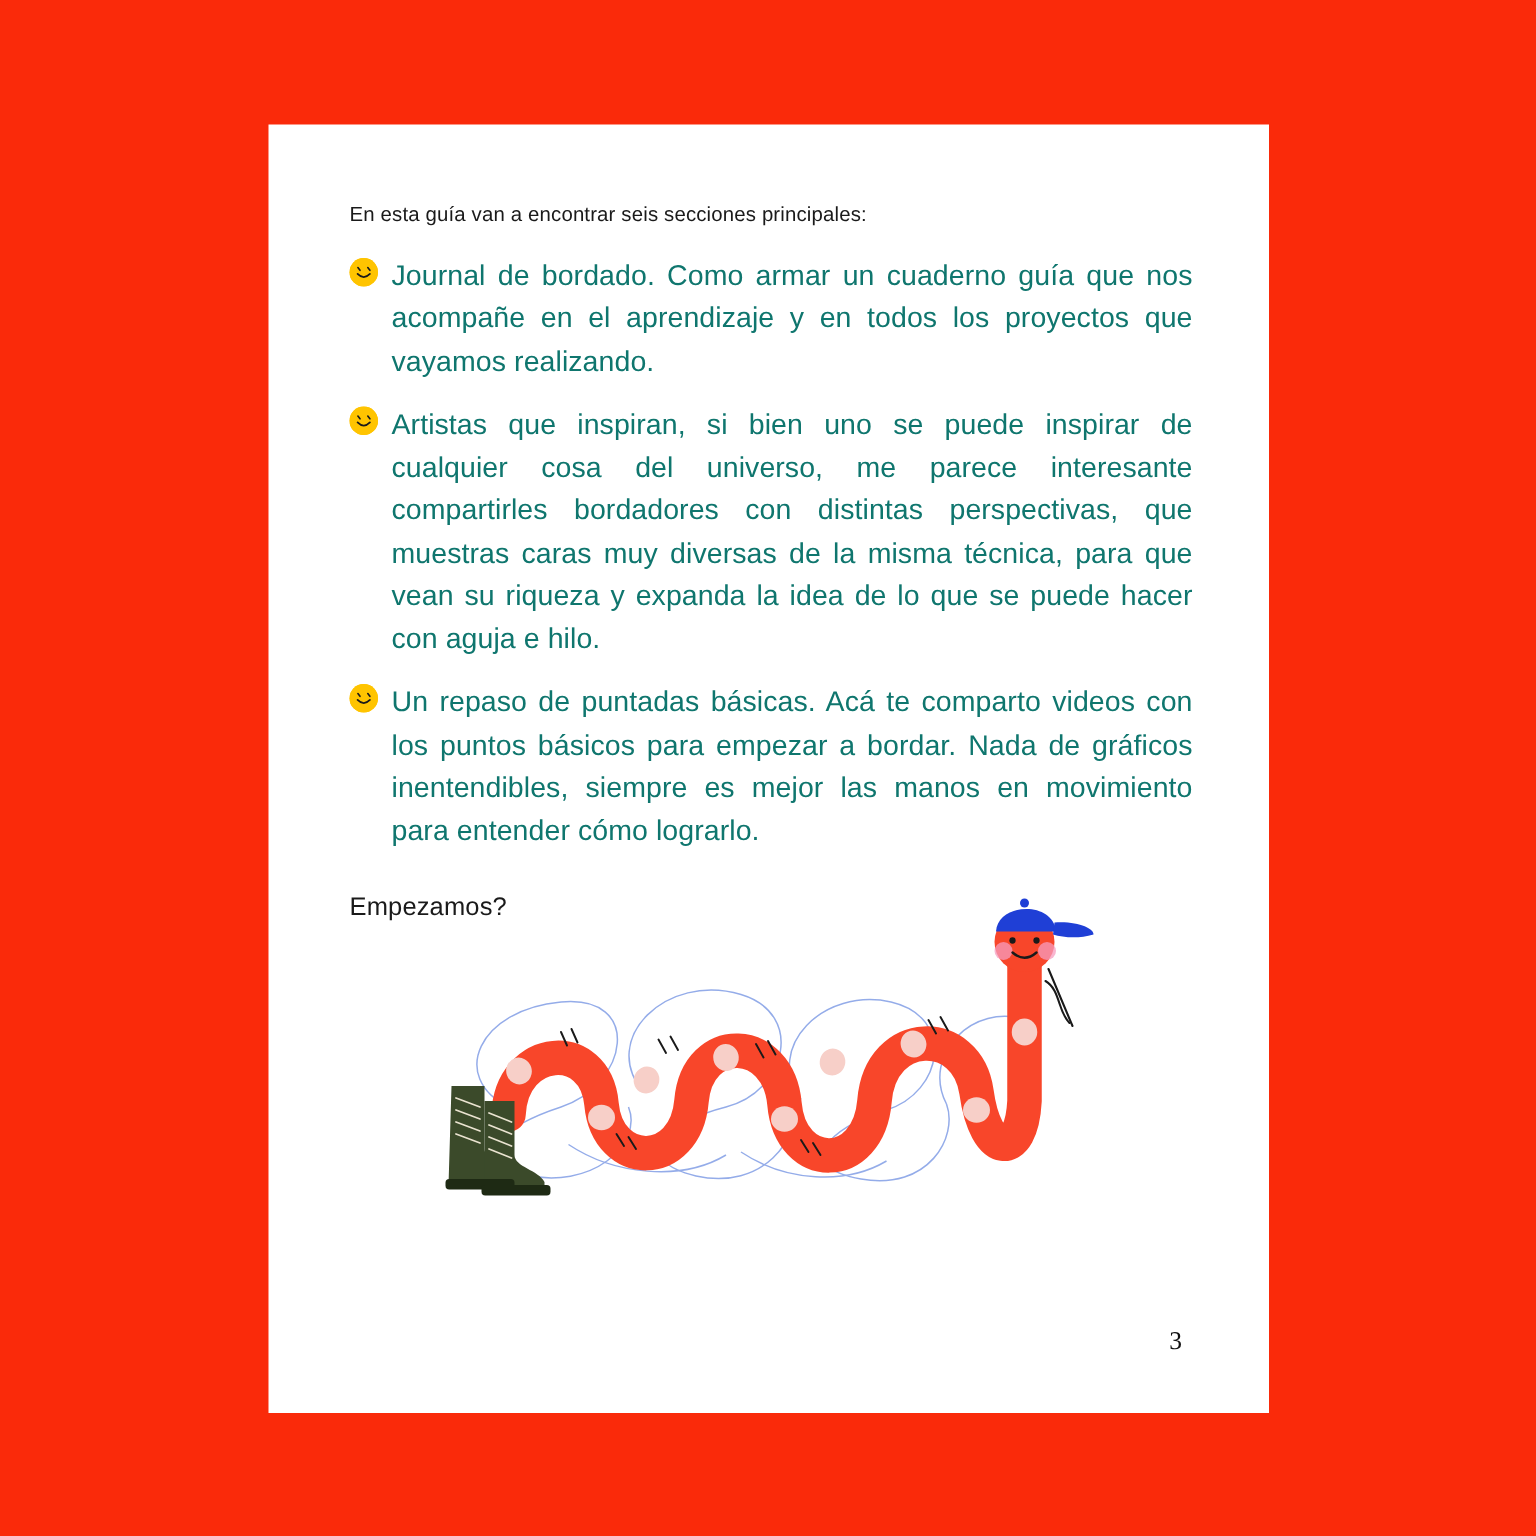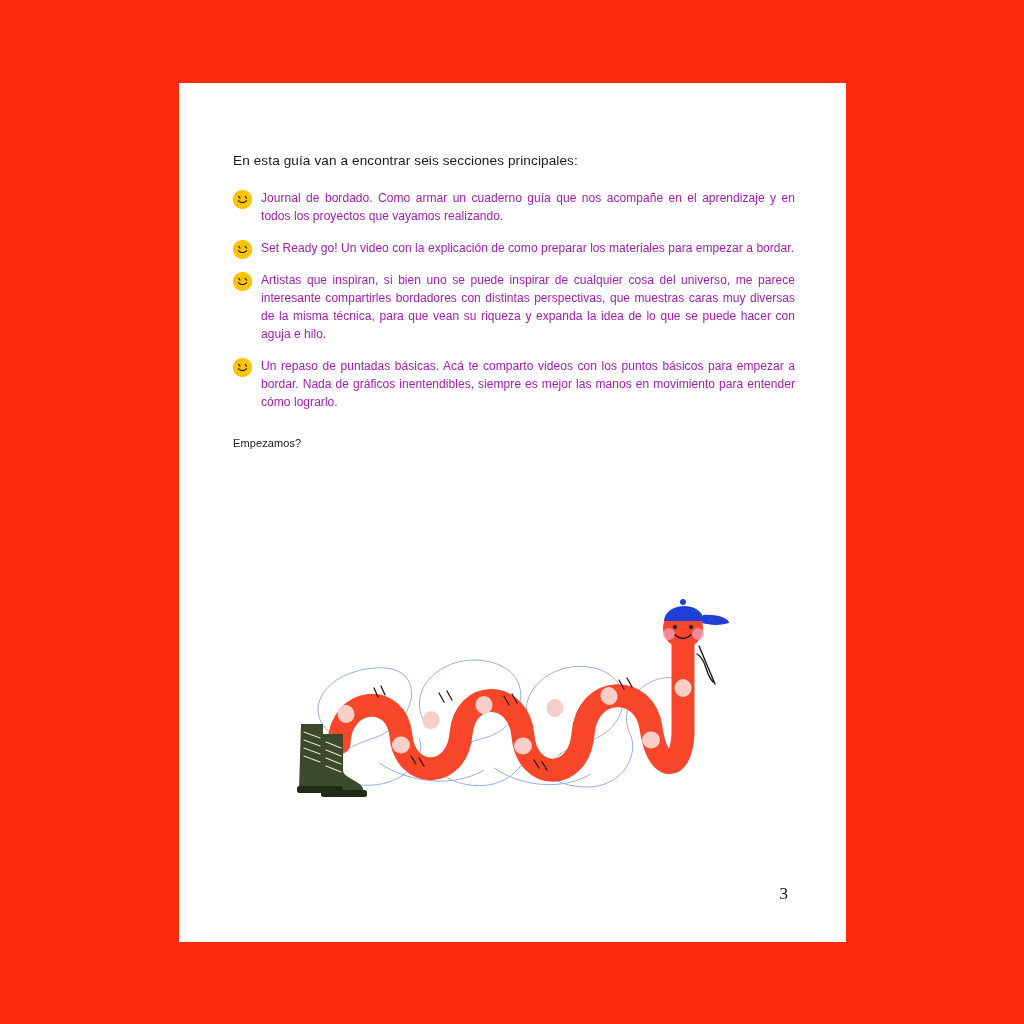--- a/index.html
+++ b/index.html
@@ -22,58 +22,58 @@
     position: absolute;
     left: 179px;
     top: 83px;
     width: 667px;
     height: 859px;
     background: #ffffff;
   }
   #content {
     position: absolute;
     left: 54px;
-    top: 68px;
+    top: 50px;
     width: 562px;
   }
   .intro {
     font-size: 13.6px;
     color: #1a1a1a;
     line-height: 1.45;
     margin: 0 0 18px 0;
     letter-spacing: 0.1px;
   }
   .bullet-list {
     list-style: none;
     margin: 0;
     padding: 0;
   }
   .bullet-item {
     position: relative;
     padding-left: 28px;
     margin-bottom: 14px;
-    font-size: 12px;
+    font-size: 19px;
     line-height: 1.5;
-    color: #a21caf;
+    color: #0f766e;
     text-align: justify;
     letter-spacing: 0.05px;
   }
   .smiley {
     position: absolute;
     left: 0;
     top: 1px;
     width: 19px;
     height: 19px;
     border-radius: 50%;
     background: #ffc400;
     display: block;
   }
   .smiley svg { display: block; }
   .outro {
-    font-size: 11px;
+    font-size: 17px;
     color: #1a1a1a;
     margin: 26px 0 0 0;
     letter-spacing: 0.1px;
   }
   #illustration {
     position: absolute;
     left: 100px;
     top: 505px;
     width: 480px;
     height: 230px;
@@ -106,31 +106,20 @@
               <circle cx="9.5" cy="9.5" r="9.5" fill="#ffc400"></circle>
               <path d="M5.6 6.4 l1.4 1.8" stroke="#1a1a1a" stroke-width="1.1" fill="none" stroke-linecap="round"></path>
               <path d="M12.2 6.4 l1.4 1.8" stroke="#1a1a1a" stroke-width="1.1" fill="none" stroke-linecap="round"></path>
               <path d="M5.4 10.6 q4.1 4.2 8.2 0" stroke="#1a1a1a" stroke-width="1.2" fill="none" stroke-linecap="round"></path>
             </svg>
           </span>
           <span>Journal de bordado. Como armar un cuaderno guía que nos acompañe en el aprendizaje y en todos los proyectos que vayamos realizando.</span>
         </li>
 
 
-        <li class="bullet-item">
-          <span class="smiley">
-            <svg width="19" height="19" viewBox="0 0 19 19">
-              <circle cx="9.5" cy="9.5" r="9.5" fill="#ffc400"></circle>
-              <path d="M5.6 6.4 l1.4 1.8" stroke="#1a1a1a" stroke-width="1.1" fill="none" stroke-linecap="round"></path>
-              <path d="M12.2 6.4 l1.4 1.8" stroke="#1a1a1a" stroke-width="1.1" fill="none" stroke-linecap="round"></path>
-              <path d="M5.4 10.6 q4.1 4.2 8.2 0" stroke="#1a1a1a" stroke-width="1.2" fill="none" stroke-linecap="round"></path>
-            </svg>
-          </span>
-          <span>Set Ready go! Un video con la explicación de como preparar los materiales para empezar a bordar.</span>
-        </li>
 
         <li class="bullet-item">
           <span class="smiley">
             <svg width="19" height="19" viewBox="0 0 19 19">
               <circle cx="9.5" cy="9.5" r="9.5" fill="#ffc400"></circle>
               <path d="M5.6 6.4 l1.4 1.8" stroke="#1a1a1a" stroke-width="1.1" fill="none" stroke-linecap="round"></path>
               <path d="M12.2 6.4 l1.4 1.8" stroke="#1a1a1a" stroke-width="1.1" fill="none" stroke-linecap="round"></path>
               <path d="M5.4 10.6 q4.1 4.2 8.2 0" stroke="#1a1a1a" stroke-width="1.2" fill="none" stroke-linecap="round"></path>
             </svg>
           </span>

